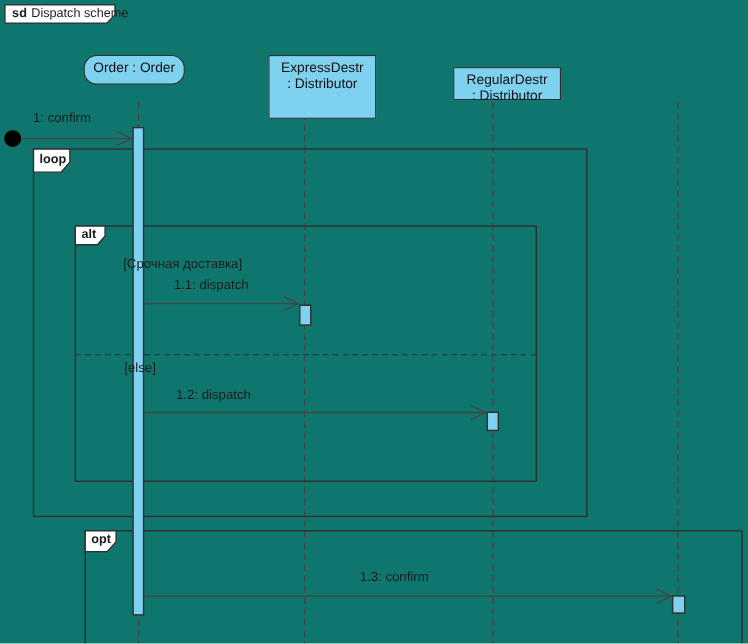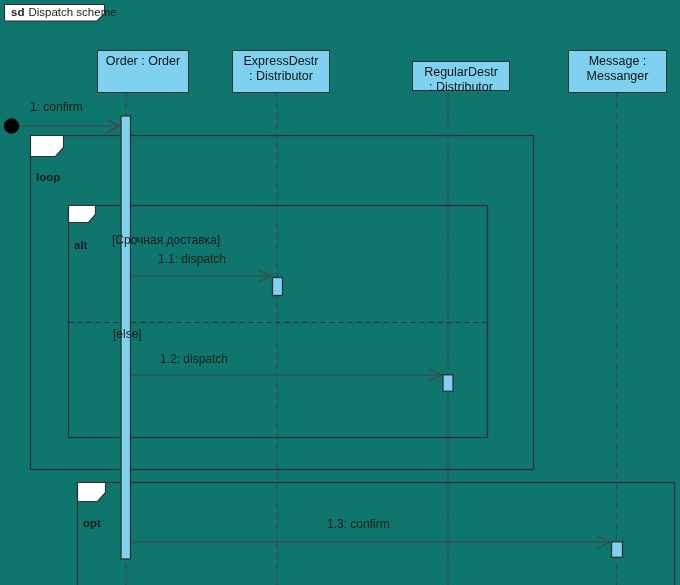--- a/index.html
+++ b/index.html
@@ -16,21 +16,21 @@
   .msgline{stroke:var(--line,#454545);stroke-width:1.2;fill:none;}
   .arrowhead{stroke:var(--line,#454545);stroke-width:1.2;fill:none;}
   .found{fill:#000;stroke:#000;}
   .hdr{
     position:absolute;z-index:2;box-sizing:border-box;
     background:var(--fill,#7ed2f0);border:1.6px solid var(--border,#303030);
     display:flex;flex-direction:column;align-items:center;justify-content:flex-start;
     padding-top:3px;font-size:12.5px;line-height:15px;color:#111;text-align:center;
   }
   .lbl{position:absolute;z-index:3;font-size:12px;color:#1c1c1c;white-space:nowrap;}
-  .op{font-weight:bold;font-size:11.5px;margin-top:32px;}
+  .op{font-weight:bold;font-size:11.5px;}
   .titlebar{font-size:11.5px;}
   .titlebar .kw{font-weight:bold;margin-right:4px;}
 </style>
 </head>
 <body>
 
 <div id="canvas">
 
   <svg id="gfx" width="680" height="585" viewBox="0 0 680 585">
 
@@ -65,35 +65,31 @@
     <polyline class="arrowhead" points="428,368.5 441.5,375 428,381.5"></polyline>
 
     <line class="msgline" x1="130.5" y1="542" x2="610" y2="542"></line>
     <polyline class="arrowhead" points="597,535.5 610,542 597,548.5"></polyline>
   </svg>
 
   <div class="lbl titlebar" style="left:11px;top:6px;">
     <span class="kw">sd</span><span>Dispatch scheme</span>
   </div>
 
-  <div class="hdr" style="left:97px;top:50px;width:92px;height:43px;">
+  <div class="hdr" style="left:76px;top:50px;width:92px;height:27px;border-radius:12px;">
     <span>Order : Order</span>
     <span></span>
   </div>
-  <div class="hdr" style="left:232px;top:50px;width:98px;height:43px;">
+  <div class="hdr" style="left:244px;top:50px;width:98px;height:58px;">
     <span>ExpressDestr</span>
     <span>: Distributor</span>
   </div>
   <div class="hdr" style="left:412px;top:50px;width:98px;height:30px;margin-top:11px;">
     <span>RegularDestr</span>
     <span>: Distributor</span>
-  </div>
-  <div class="hdr" style="left:568px;top:50px;width:99px;height:43px;">
-    <span>Message :</span>
-    <span>Messanger</span>
   </div>
 
   <div class="lbl op" style="left:36px;top:139px;">loop</div>
   <div class="lbl op" style="left:74px;top:207px;">alt</div>
   <div class="lbl op" style="left:83px;top:484.5px;">opt</div>
 
   <div class="lbl" style="left:112px;top:233px;">[Срочная доставка]</div>
   <div class="lbl" style="left:113px;top:327px;">[else]</div>
 
   <div class="lbl" style="left:30px;top:100px;">1: confirm</div>

